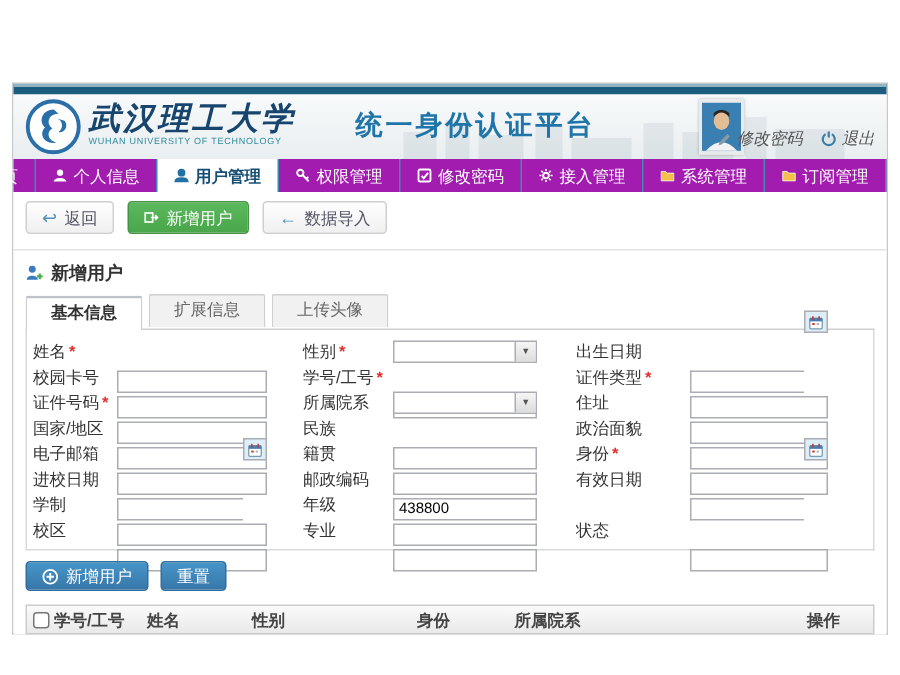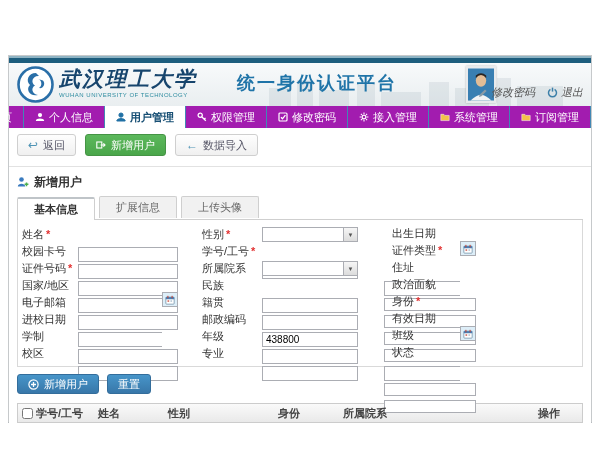--- a/index.html
+++ b/index.html
@@ -68,21 +68,21 @@
   .tab.active { background:#fff; color:#333; font-weight:bold; position:relative; top:1px;
     height:23px; border-top:2px solid #bfc4c8; }
 
   .fpanel { border:1px solid #d9d9d9; border-top:none; padding:6px 0 4px 4px; }
   .frow { display:flex; height:17px; }
   .fcell { display:flex; align-items:center; }
   .flabel { font-size:11px; color:#333; white-space:nowrap; }
   .req { color:#e23030; font-style:normal; font-weight:bold; margin-left:2px; font-size:11px; }
   .fc1 .flabel { width:56px; }
   .fc2 { margin-left:24px; } .fc2 .flabel { width:60px; }
-  .fc3 { margin-left:26px;flex-direction:column; } .fc3 .flabel { width:76px; }
+  .fc3 { margin-left:26px; } .fc3 .flabel { width:76px; }
   .txt { height:15px; border:1px solid #abadb3; font-size:10px; padding:0 3px;
     background:#fff; outline:none;margin-top:40px; }
   .fc1 .txt { width:100px; } .fc2 .txt { width:96px; } .fc3 .txt { width:92px; }
   .dwrap { display:flex; } .dwrap .txt { border-right:none; }
   .fc1 .dwrap .txt { width:84px; } .fc3 .dwrap .txt { width:76px; }
   .cal { width:16px; height:15px; background:#ddeef8; border:1px solid #abadb3;
     display:flex; align-items:center; justify-content:center; cursor:pointer; }
   .sel { position:relative; height:15px; border:1px solid #abadb3; background:#fff; }
   .fc2 .sel { width:96px; }
   .selarr { position:absolute; right:0; top:0; width:14px; height:13px;
@@ -371,24 +371,20 @@
 
       <div class="frow">
         <div class="fcell fc1">
               <span class="flabel"><span>学制</span><em class="req"></em></span>
           <input class="txt" style="">
             </div>
         <div class="fcell fc2">
               <span class="flabel"><span>年级</span><em class="req"></em></span>
           <input class="txt" style="">
             </div>
-        <div class="fcell fc3">
-              <span class="flabel"><span>班级</span><em class="req"></em></span>
-          <input class="txt" style="">
-            </div>
       </div>
 
       <div class="frow">
         <div class="fcell fc1">
               <span class="flabel"><span>校区</span><em class="req"></em></span>
           <input class="txt" style="">
             </div>
         <div class="fcell fc2">
               <span class="flabel"><span>专业</span><em class="req"></em></span>
           <input class="txt" style="">

